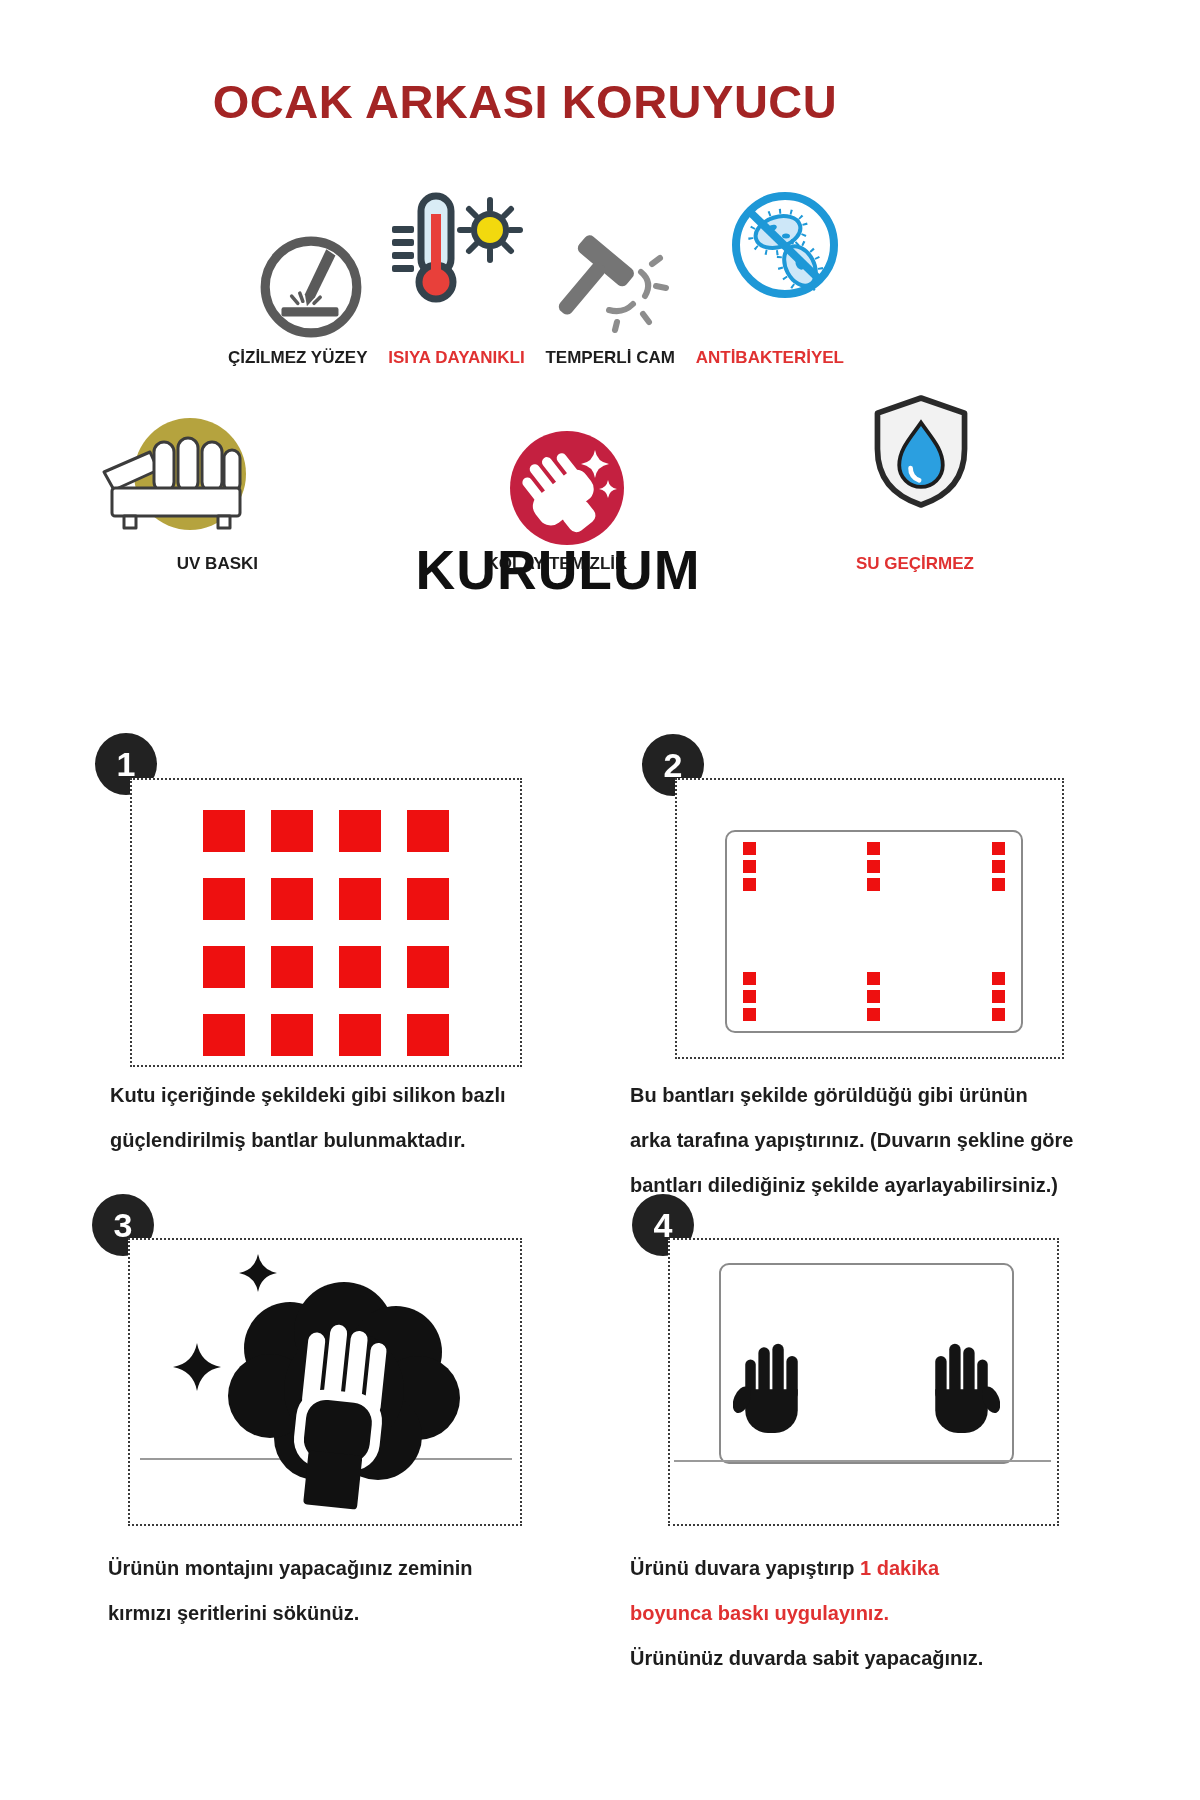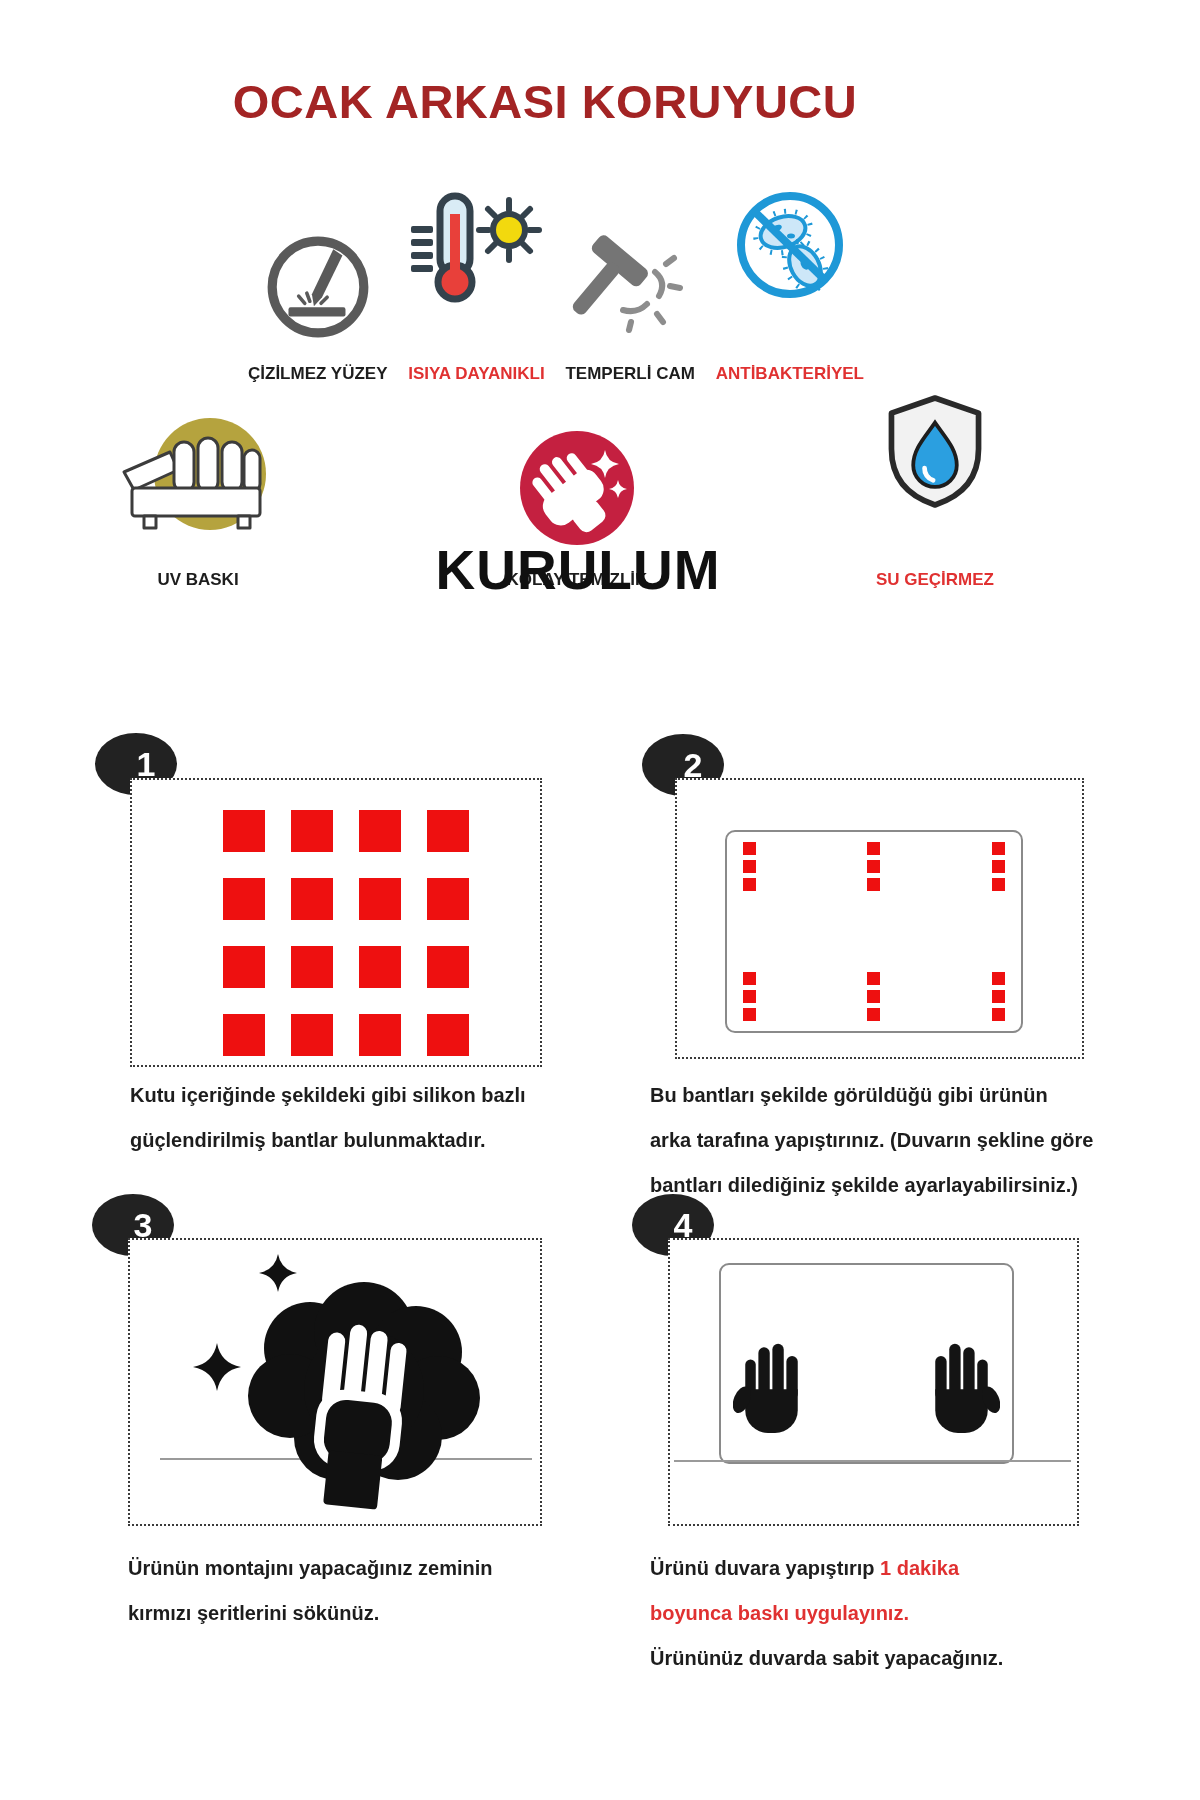--- a/index.html
+++ b/index.html
@@ -1,28 +1,28 @@
 <!DOCTYPE html>
 <html style="--title-red: #a32424; --label-red: #e03131; --text-dark: #1d1d1d; --tape-red: #ee1010; --badge-black: #222222;"><head>
 <meta charset="utf-8">
 <style>
   html,body{margin:0;padding:0;background:#fff;}
   .page{position:relative;width:1200px;height:1800px;background:#fff;overflow:hidden;
         font-family:"Liberation Sans",sans-serif;}
-  .abs{position:absolute;padding-left:20px;}
+  .abs{position:absolute;}
 
   .title{left:0;top:74px;width:1050px;text-align:center;font-size:47px;font-weight:bold;
          color:var(--title-red,#a32424);letter-spacing:.5px;}
   .section-title{left:8px;top:538px;width:1100px;text-align:center;font-size:55px;font-weight:bold;
          color:#101010;letter-spacing:1px;}
 
   .feat-row{display:flex;justify-content:space-between;align-items:flex-end;}
   .row1{left:228px;top:178px;width:616px;}
   .row2{left:98px;top:370px;width:876px;}
-  .feat{display:flex;flex-direction:column;align-items:center;gap:16px;}
+  .feat{display:flex;flex-direction:column;align-items:flex-end;}
   .icon-box{display:flex;align-items:flex-end;justify-content:center;}
   .row1 .icon-box{height:126px;}
   .row2 .icon-box{height:140px;}
   .feat-label{margin-top:6px;font-size:17px;font-weight:bold;white-space:nowrap;}
   .feat-label.dark{color:#1d1d1d;}
   .feat-label.red{color:var(--label-red,#e03131);margin-top:44px;}
 
   .badge{width:62px;height:62px;border-radius:50%;background:var(--badge-black,#222);
          color:#fff;font-size:34px;font-weight:bold;display:flex;align-items:center;
          justify-content:center;}

